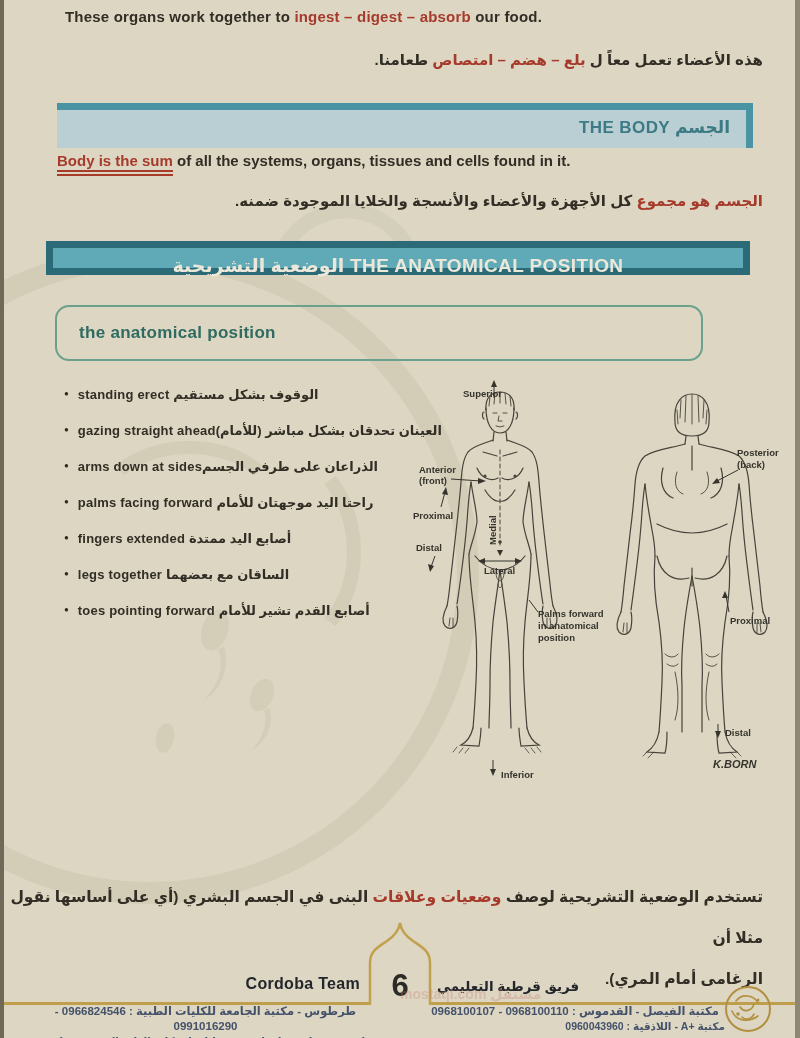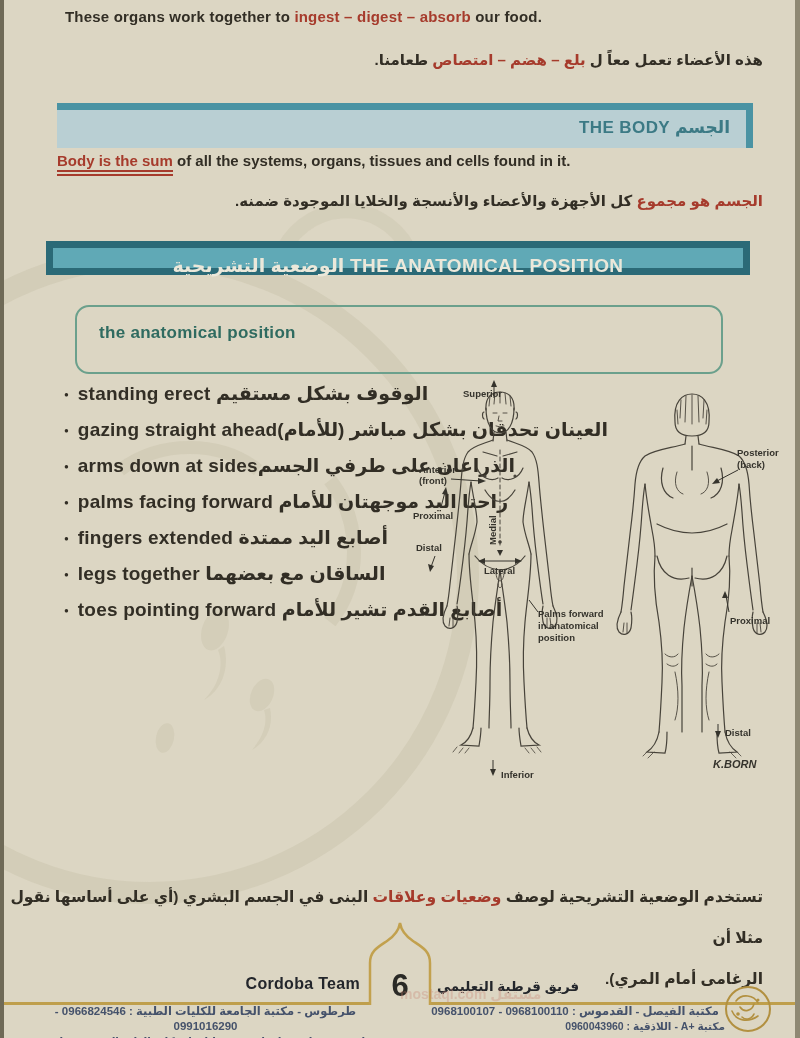--- a/index.html
+++ b/index.html
@@ -30,28 +30,28 @@
   }
   .def-en{left:57px;top:152px;font-size:15px;font-weight:bold;}
   .def-ar{right:37px;top:192px;font-size:15px;font-weight:bold;margin-left:36px;}
 
   .anat-header{
     left:46px;top:241px;width:704px;height:34px;box-sizing:border-box;
     border:7px solid #2b6a77;background:#60a9b6;
     text-align:center;line-height:36px;font-size:19px;font-weight:bold;color:#ebe8da;letter-spacing:.4px;
   }
   .anat-box{
-    left:55px;top:305px;width:648px;height:69px;box-sizing:border-box;
-    border:2px solid #6ba08c;border-radius:14px;margin-left:20px;
+    left:55px;top:305px;width:648px;height:56px;box-sizing:border-box;
+    border:2px solid #6ba08c;border-radius:14px;
   }
   .anat-box span{position:absolute;left:22px;top:16px;font-size:17px;font-weight:bold;color:#2f6b60;letter-spacing:.3px;}
 
   ul.bullets{list-style:none;margin:0;padding:0;left:64px;top:376px;position:absolute;}
   ul.bullets li{
-    height:36px;line-height:36px;white-space:nowrap;font-size:19px;font-weight:bold;
+    height:36px;line-height:36px;white-space:nowrap;font-size:13px;font-weight:bold;
   }
   ul.bullets li::before{
     content:"●";font-size:8px;vertical-align:3px;margin-right:9px;color:#322e25;
   }
   ul.bullets .aren{letter-spacing:.2px;}
 
   .closing-en{left:57px;top:806px;font-size:15.5px;font-weight:bold;line-height:44px;}
   .closing-ar{right:37px;top:876px;font-size:15.5px;font-weight:bold;line-height:41px;text-align:right;}
 
   .gold-rule{left:0;top:1002px;width:800px;height:3px;background:#bf9f4c;}

